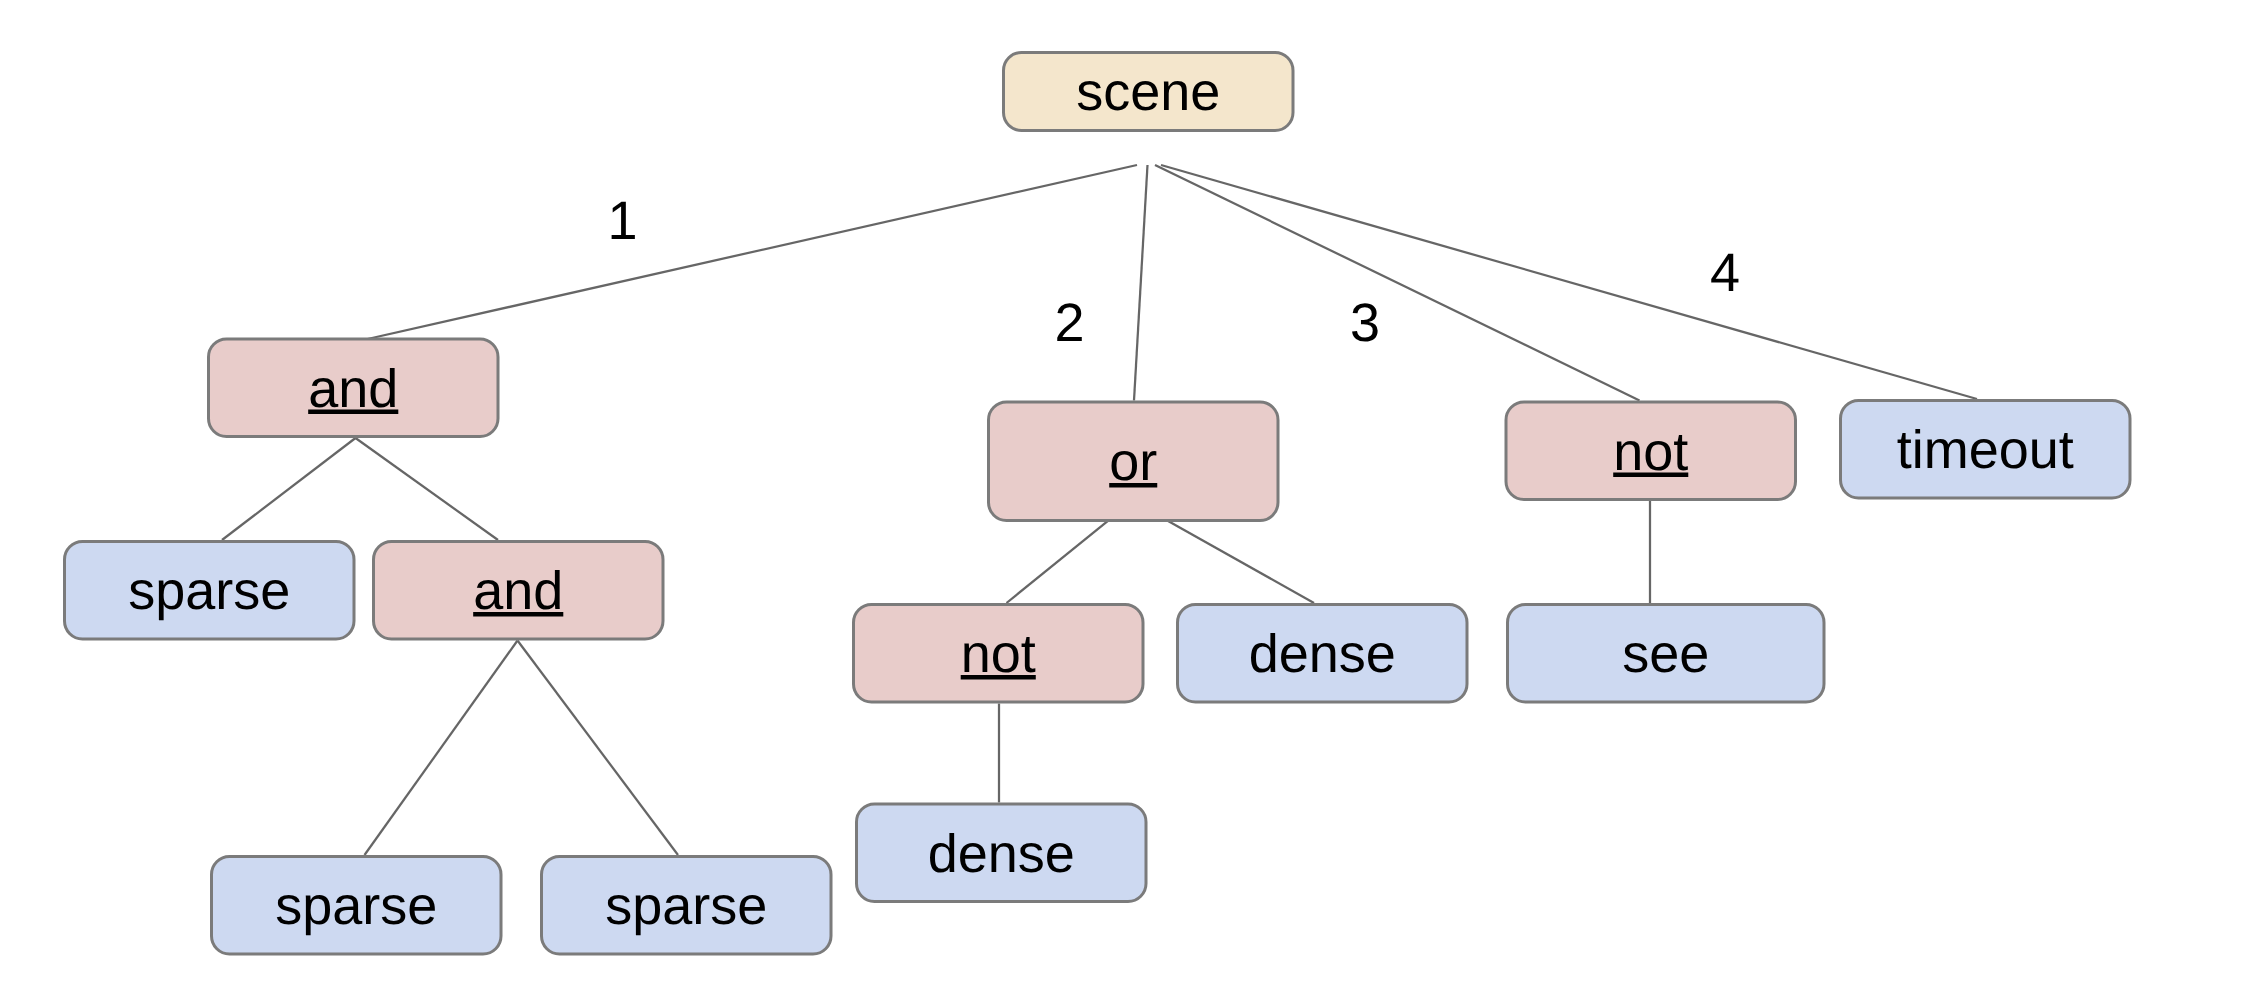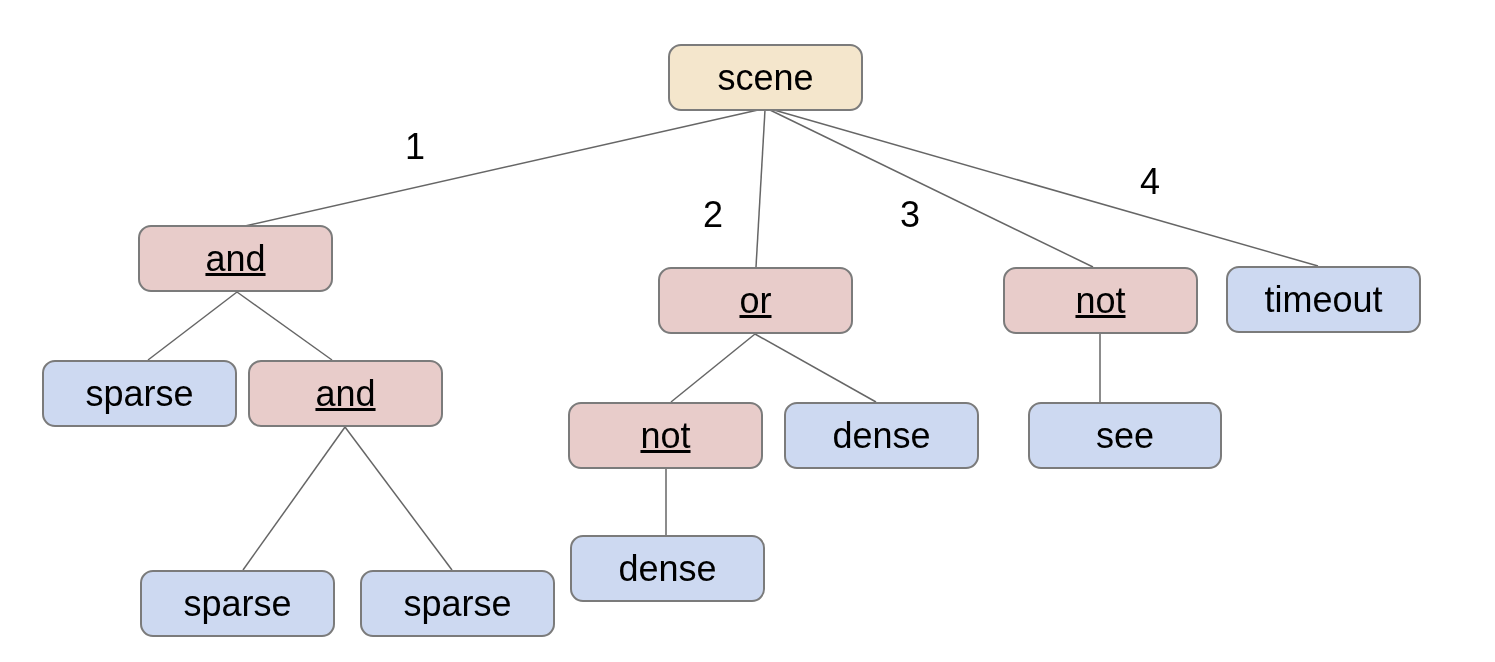--- a/index.html
+++ b/index.html
@@ -58,26 +58,26 @@
       <line x1="345" y1="427" x2="452" y2="570" stroke="#666666" stroke-width="1.5"></line>
       <line x1="755" y1="334" x2="671" y2="402" stroke="#666666" stroke-width="1.5"></line>
       <line x1="755" y1="334" x2="876" y2="402" stroke="#666666" stroke-width="1.5"></line>
       <line x1="666" y1="469" x2="666" y2="535" stroke="#666666" stroke-width="1.5"></line>
       <line x1="1100" y1="334" x2="1100" y2="402" stroke="#666666" stroke-width="1.5"></line>
     </svg>
 <div class="edge-label" style="left: 415px; top: 147px;">1</div>
     <div class="edge-label" style="left: 713px; top: 215px;">2</div>
     <div class="edge-label" style="left: 910px; top: 215px;">3</div>
     <div class="edge-label" style="left: 1150px; top: 182px;">4</div>
-    <div class="node root" style="left: 668px; top: 44px; width: 195px; height: 67px;">scene</div>
+    <div class="node root" style="left: 668px; top: 34px; width: 195px; height: 54px;">scene</div>
     <div class="node operator" style="left: 138px; top: 225px; width: 195px; height: 67px;">and</div>
-    <div class="node operator" style="left: 658px; top: 267px; width: 195px; height: 67px;">or</div>
+    <div class="node operator" style="left: 658px; top: 267px; width: 195px; height: 81px;">or</div>
     <div class="node operator" style="left: 1003px; top: 267px; width: 195px; height: 67px;">not</div>
     <div class="node leaf" style="left: 1226px; top: 266px; width: 195px; height: 67px;">timeout</div>
     <div class="node leaf" style="left: 42px; top: 360px; width: 195px; height: 67px;">sparse</div>
     <div class="node operator" style="left: 248px; top: 360px; width: 195px; height: 67px;">and</div>
     <div class="node operator" style="left: 568px; top: 402px; width: 195px; height: 67px;">not</div>
     <div class="node leaf" style="left: 784px; top: 402px; width: 195px; height: 67px;">dense</div>
-    <div class="node leaf" style="left: 1028px; top: 402px; width: 194px; height: 67px;">see</div>
+    <div class="node leaf" style="left: 1004px; top: 402px; width: 213px; height: 67px;">see</div>
     <div class="node leaf" style="left: 570px; top: 535px; width: 195px; height: 67px;">dense</div>
     <div class="node leaf" style="left: 140px; top: 570px; width: 195px; height: 67px;">sparse</div>
     <div class="node leaf" style="left: 360px; top: 570px; width: 195px; height: 67px;">sparse</div>
   </div>
 
 </body></html>

